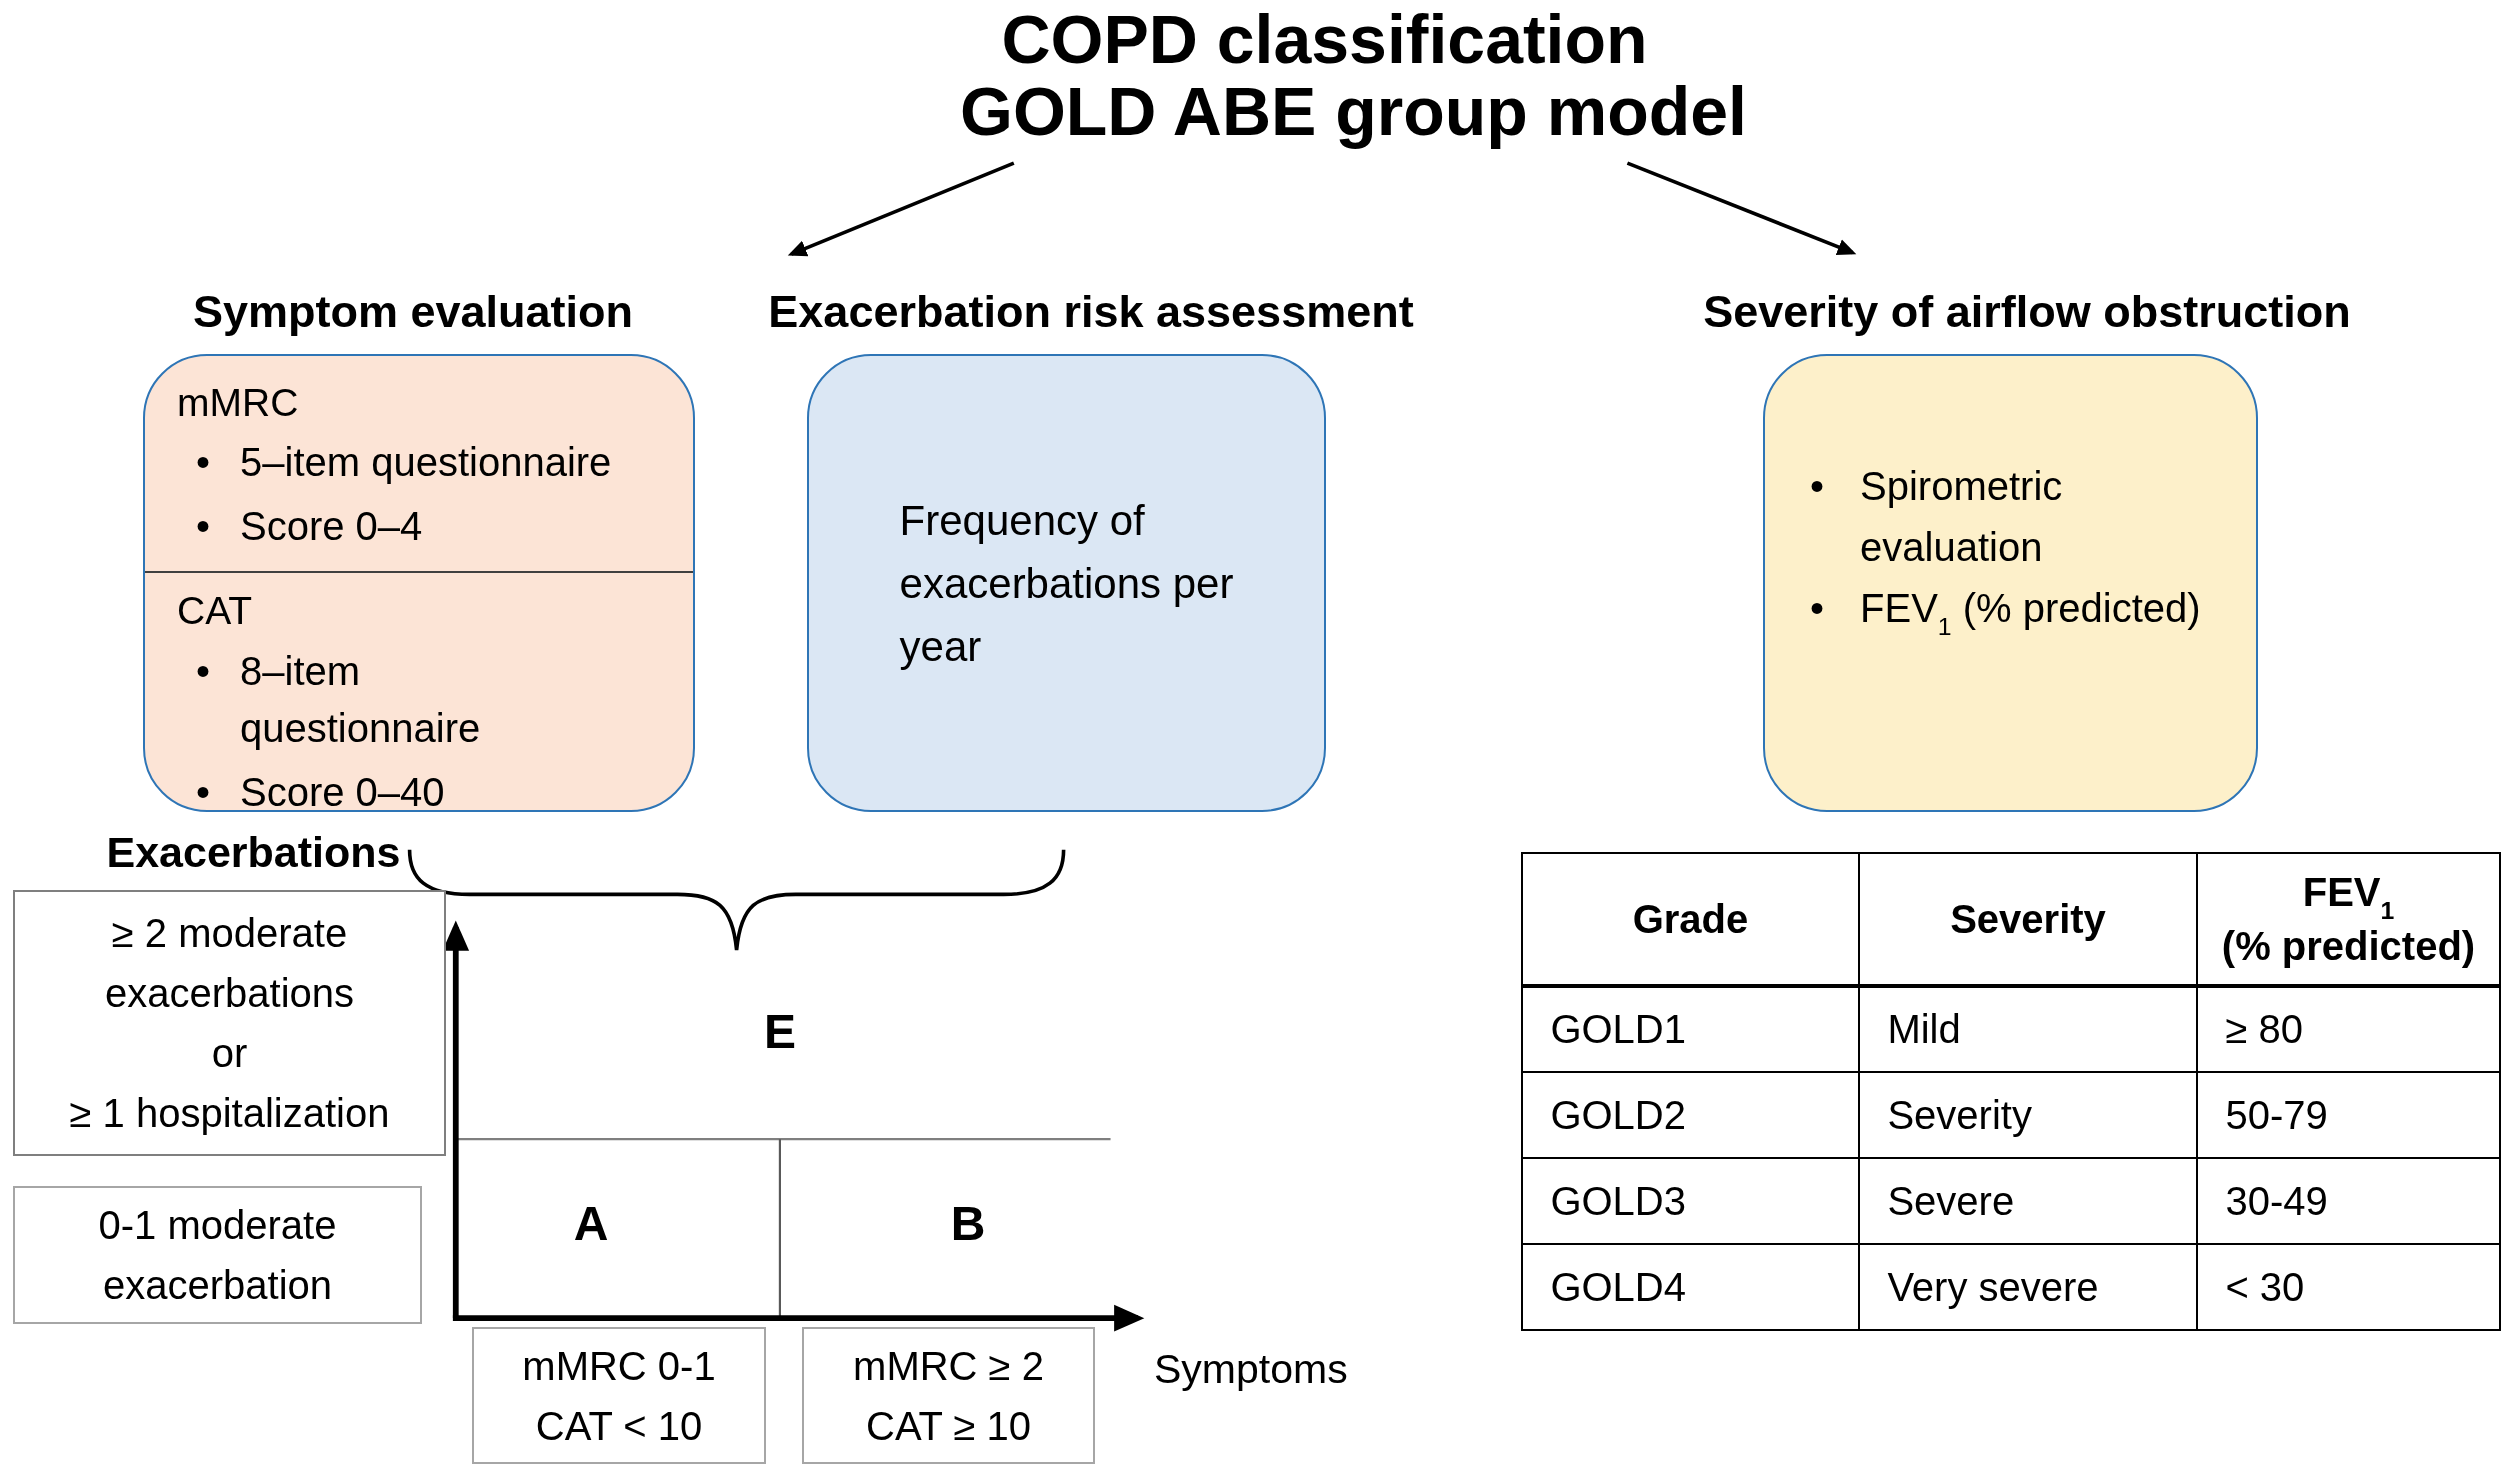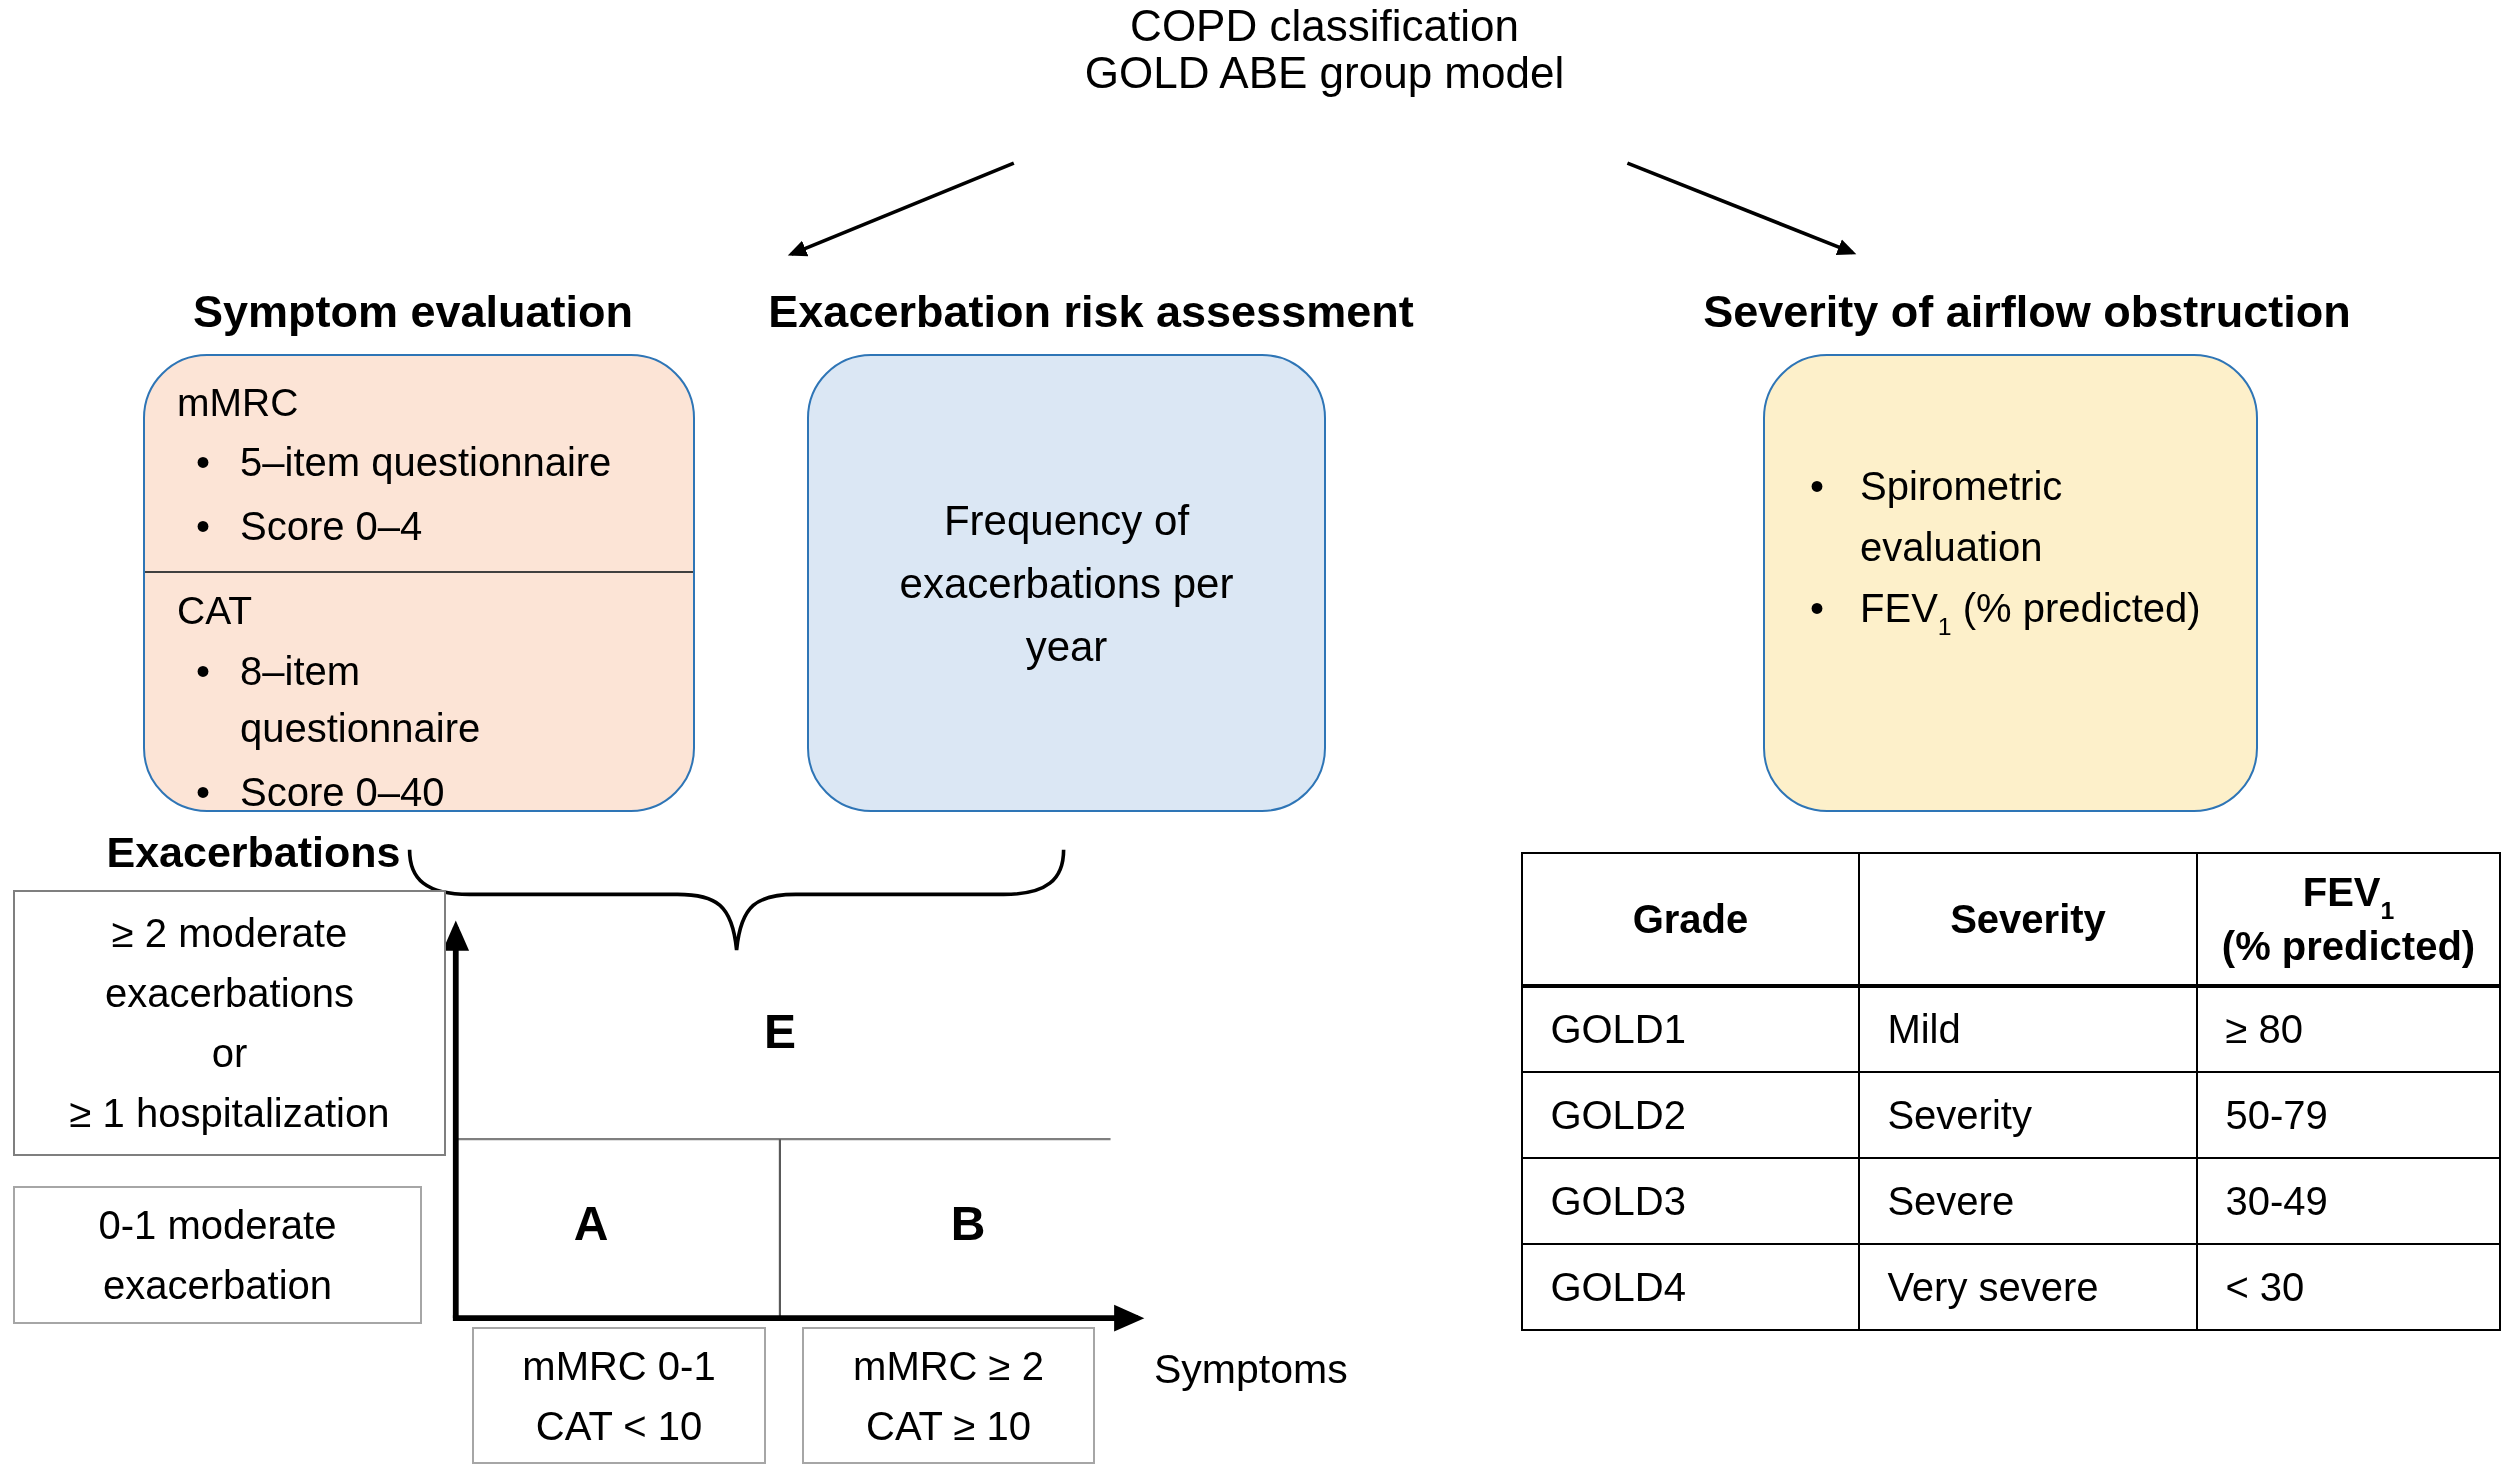--- a/index.html
+++ b/index.html
@@ -1,33 +1,33 @@
 <!DOCTYPE html>
 <html style="font-size:11.6px"><head>
 <meta charset="utf-8">
 <style>
   html,body{margin:0;padding:0;background:#fff;}
   .canvas{position:relative;width:2512px;height:1477px;background:#ffffff;
           font-family:"Liberation Sans",sans-serif;color:#000;overflow:hidden;}
 
   .title{position:absolute;left:960px;top:2.9px;width:729px;text-align:center;
-         font-weight:400;font-size:44px;line-height:1.06;}
+         font-weight:700;font-size:68px;line-height:1.06;}
   .title div{white-space:nowrap;}
 
   .col-heading{position:absolute;top:286px;width:794px;text-align:center;
                font-weight:700;font-size:45px;white-space:nowrap;}
   #h-symptom{left:16px;}
   #h-risk{left:694px;}
   #h-severity{left:1630px;}
 
   .round-box{position:absolute;top:354px;height:458px;border:2.9px solid #2e75b6;
              border-radius:64px;box-sizing:border-box;}
   #box-symptom{left:143px;width:552px;background:#fce4d6;}
   #box-risk{left:807px;width:519px;background:#dbe7f4;display:flex;align-items:center;
-            justify-content:center;text-align:center;font-size:42px;line-height:1.5;}
+            justify-content:center;font-size:42px;line-height:1.5;}
   #box-severity{left:1763px;width:495px;background:#fdf0ca;padding:100px 19px 0 45px;}
 
   .pre{white-space:pre-line;}
   .pink-sec1{padding:21.7px 16px 16px 32px;}
   .pink-sec2{border-top:2.2px solid #404040;padding:13px 16px 0 32px;}
   .group-title{font-weight:400;font-size:39px;line-height:1.3;}
   .bullet-row{display:flex;gap:30px;padding-left:19px;font-size:40px;line-height:1.44;margin-top:5.8px;}
   .bullet-row .dot{flex:0 0 auto;}
   #box-severity .bullet-row{font-size:40px;line-height:1.52;padding-left:0;gap:36px;margin-top:0;}
   sub.fev-sub{font-size:0.62em;line-height:0;position:relative;top:0.18em;}

